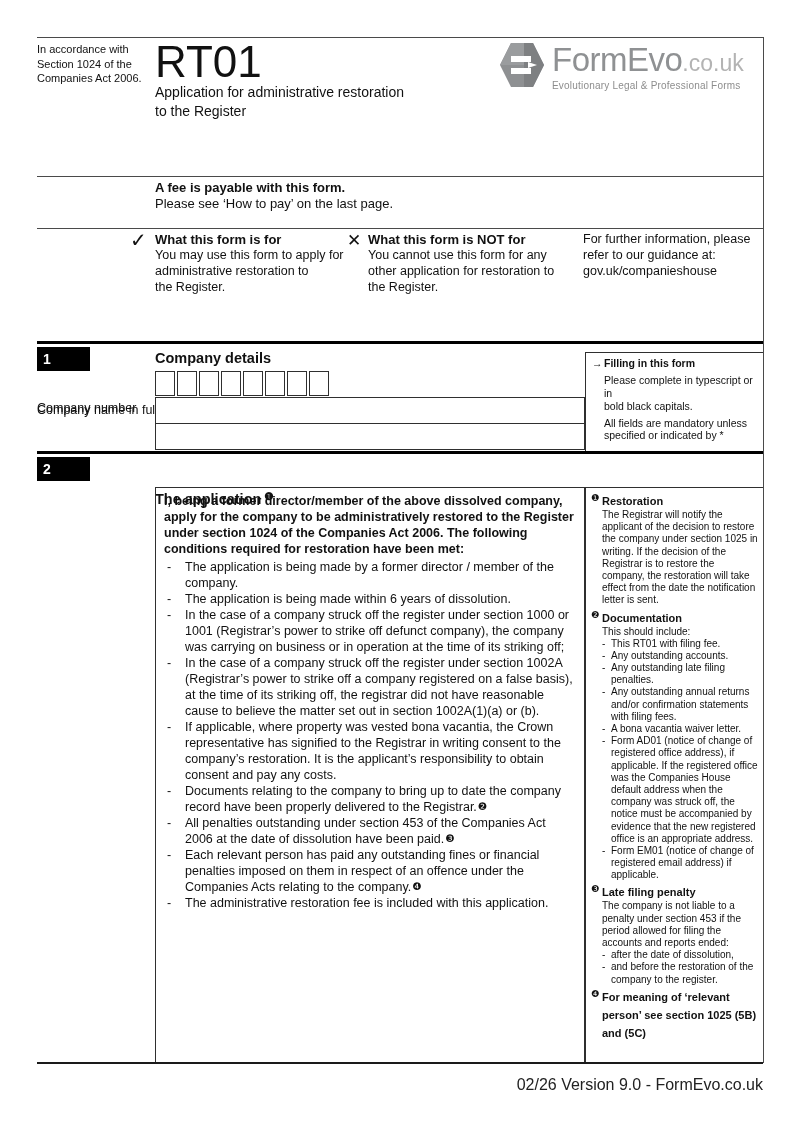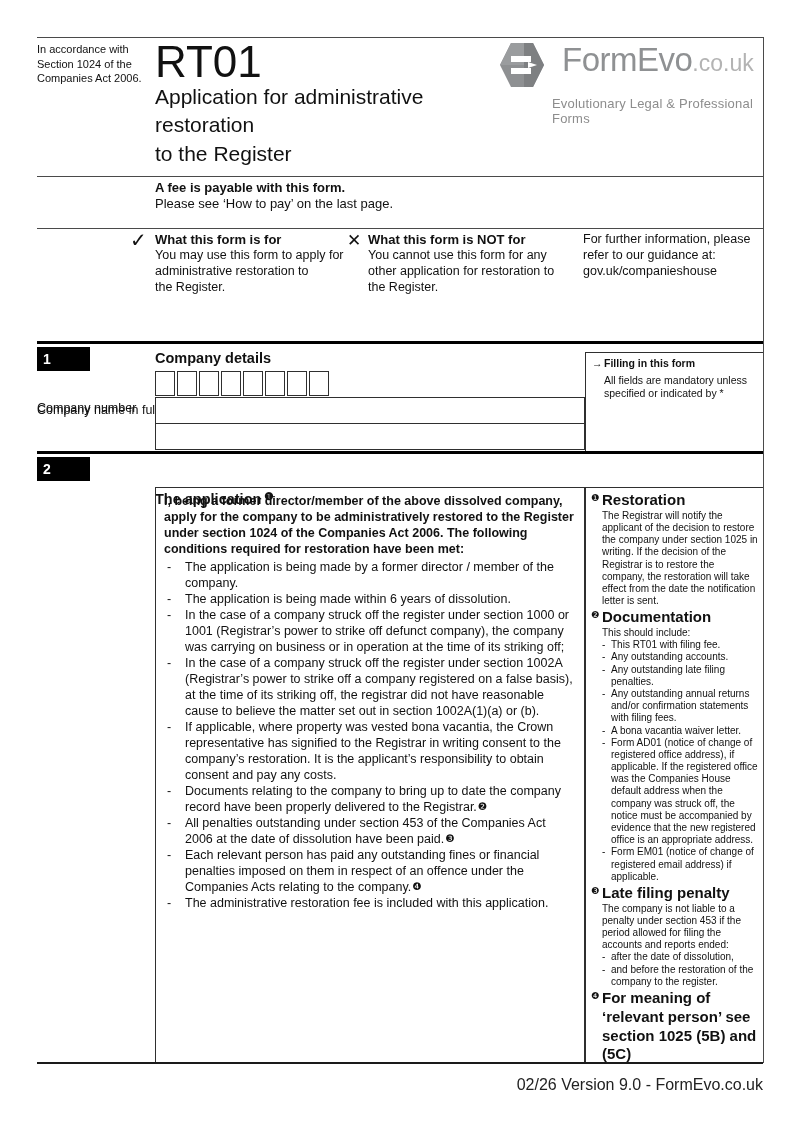--- a/index.html
+++ b/index.html
@@ -6,27 +6,27 @@
   .page{position:relative;width:800px;height:1130px;background:#ffffff;margin:0 auto;
         font-family:"Liberation Sans",sans-serif;color:#111;overflow:hidden;text-decoration:underline;}
   .abs{position:absolute;}
   .rule{position:absolute;background:#4a4a4a;height:1px;}
   .thick{position:absolute;background:#000;height:3px;}
   .preline{white-space:pre-line;}
 
   
   .accordance{left:37px;top:42px;width:118px;font-size:11px;line-height:1.32;}
   .form-code{left:155px;top:40px;font-size:44px;line-height:1;letter-spacing:0px;}
-  .form-title{left:155px;top:83px;width:360px;font-size:21px;line-height:1.35;}
+  .form-title{left:155px;top:83px;width:360px;font-size:14px;line-height:1.35;}
   .logo{left:500px;top:41px;width:263px;}
   .logo-row{display:flex;align-items:flex-start;}
-  .brand-line{display:flex;align-items:baseline;margin-left:18px;}
+  .brand-line{display:flex;align-items:baseline;margin-left:8px;}
   .brand{font-size:33px;color:#8f9193;letter-spacing:-0.5px;}
   .brand-suffix{font-size:23px;color:#b3b3b3;}
-  .tagline{margin-left:8px;font-size:13px;color:#8d8d8d;letter-spacing:0.2px;margin-top:17px;}
+  .tagline{margin-left:8px;font-size:10px;color:#8d8d8d;letter-spacing:0.2px;margin-top:1px;}
 
   
   .fee-bold{left:155px;top:180px;font-size:13px;font-weight:bold;}
   .fee-normal{left:155px;top:196px;font-size:13px;}
 
   
   .check-glyph{left:130px;top:228px;font-size:20px;}
   .cross-glyph{left:347px;top:230px;font-size:17px;}
   .col-title{font-size:13px;font-weight:bold;}
   .col-body{font-size:12.5px;line-height:1.27;}
@@ -61,21 +61,21 @@
   .app-intro{font-weight:bold;margin-bottom:2px;}
   .cond{display:flex;}
   .cdash{width:21px;flex:none;padding-left:3px;box-sizing:border-box;}
   .ctext{flex:1;}
   .inline-marker{font-size:10.5px;position:relative;top:-1px;margin-left:1px;}
 
   
   .notes-col{left:585px;top:487px;width:178px;height:576px;padding:3px 4px 3px 5px;}
   .note{position:relative;padding-left:11px;margin-bottom:1px;}
   .nmarker{position:absolute;left:0;top:1px;font-size:9.5px;}
-  .ntitle{font-weight:bold;font-size:15px;line-height:1.25;}
+  .ntitle{font-weight:bold;font-size:11px;line-height:1.25;}
   .nbody{font-size:10px;line-height:1.22;}
   .nitem{display:flex;font-size:10px;line-height:1.22;}
   .ndash{width:9px;flex:none;}
   .ntext{flex:1;}
 
   .right-line{left:763px;top:37px;width:1px;height:1026px;background:#4a4a4a;position:absolute;}
   .bottom-rule{left:37px;top:1062px;width:726px;height:2px;background:#1a1a1a;position:absolute;}
   .footer{position:absolute;right:37px;top:1076px;font-size:16px;color:#222;}
 </style>
 </head>
@@ -154,20 +154,22 @@
 
   <div class="abs field-label" style="left:37px;top:403px;">Company name in full</div>
   <div class="abs namebox" style="left:155px;top:397px;"></div>
   <div class="abs namebox" style="left:155px;top:423px;"></div>
 
   <div class="abs sidebox fill-box">
     <div class="fill-head">
       <span class="fill-arrow">→</span>
       <span>Filling in this form</span>
     </div>
+    <div class="fill-p preline">Please complete in typescript or in
+bold black capitals.</div>
     <div class="fill-p preline">All fields are mandatory unless
 specified or indicated by *</div>
   </div>
 
   <div class="thick" style="left:37px;top:451px;width:726px;"></div>
   <div class="abs sec-num" style="left:37px;top:457px;">2</div>
   <div class="abs sec-title" style="left:155px;top:459px;margin-top:32px;">
     <span>The application</span><span class="marker-sup">❶</span>
   </div>
 

